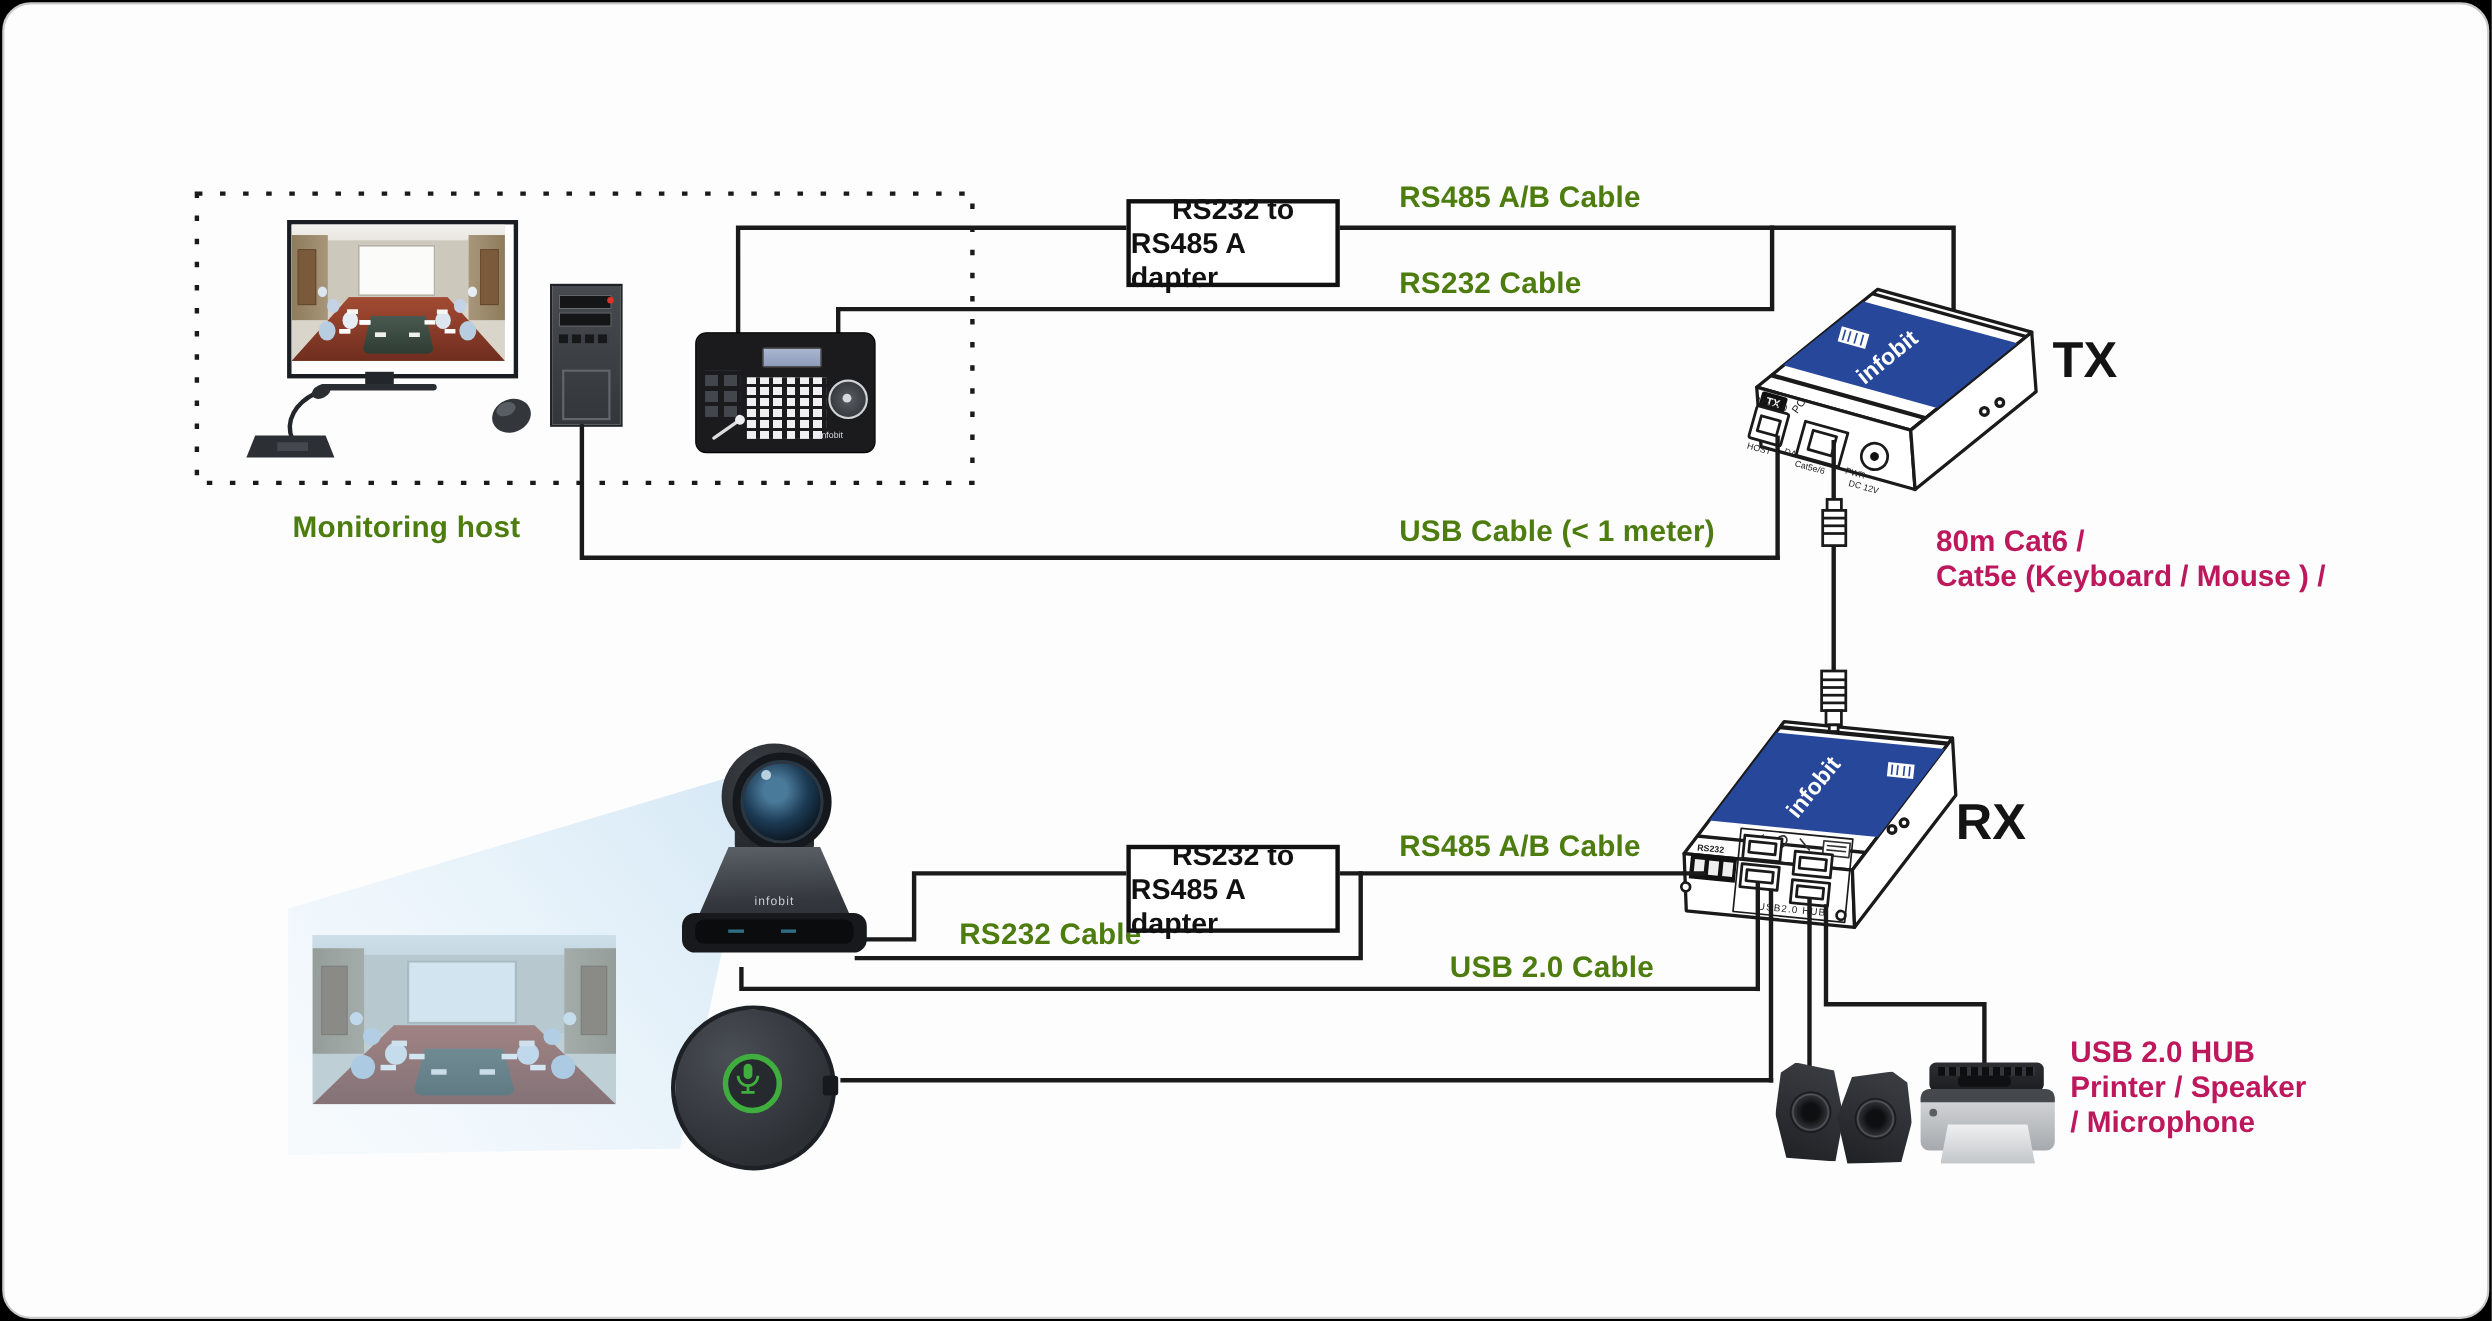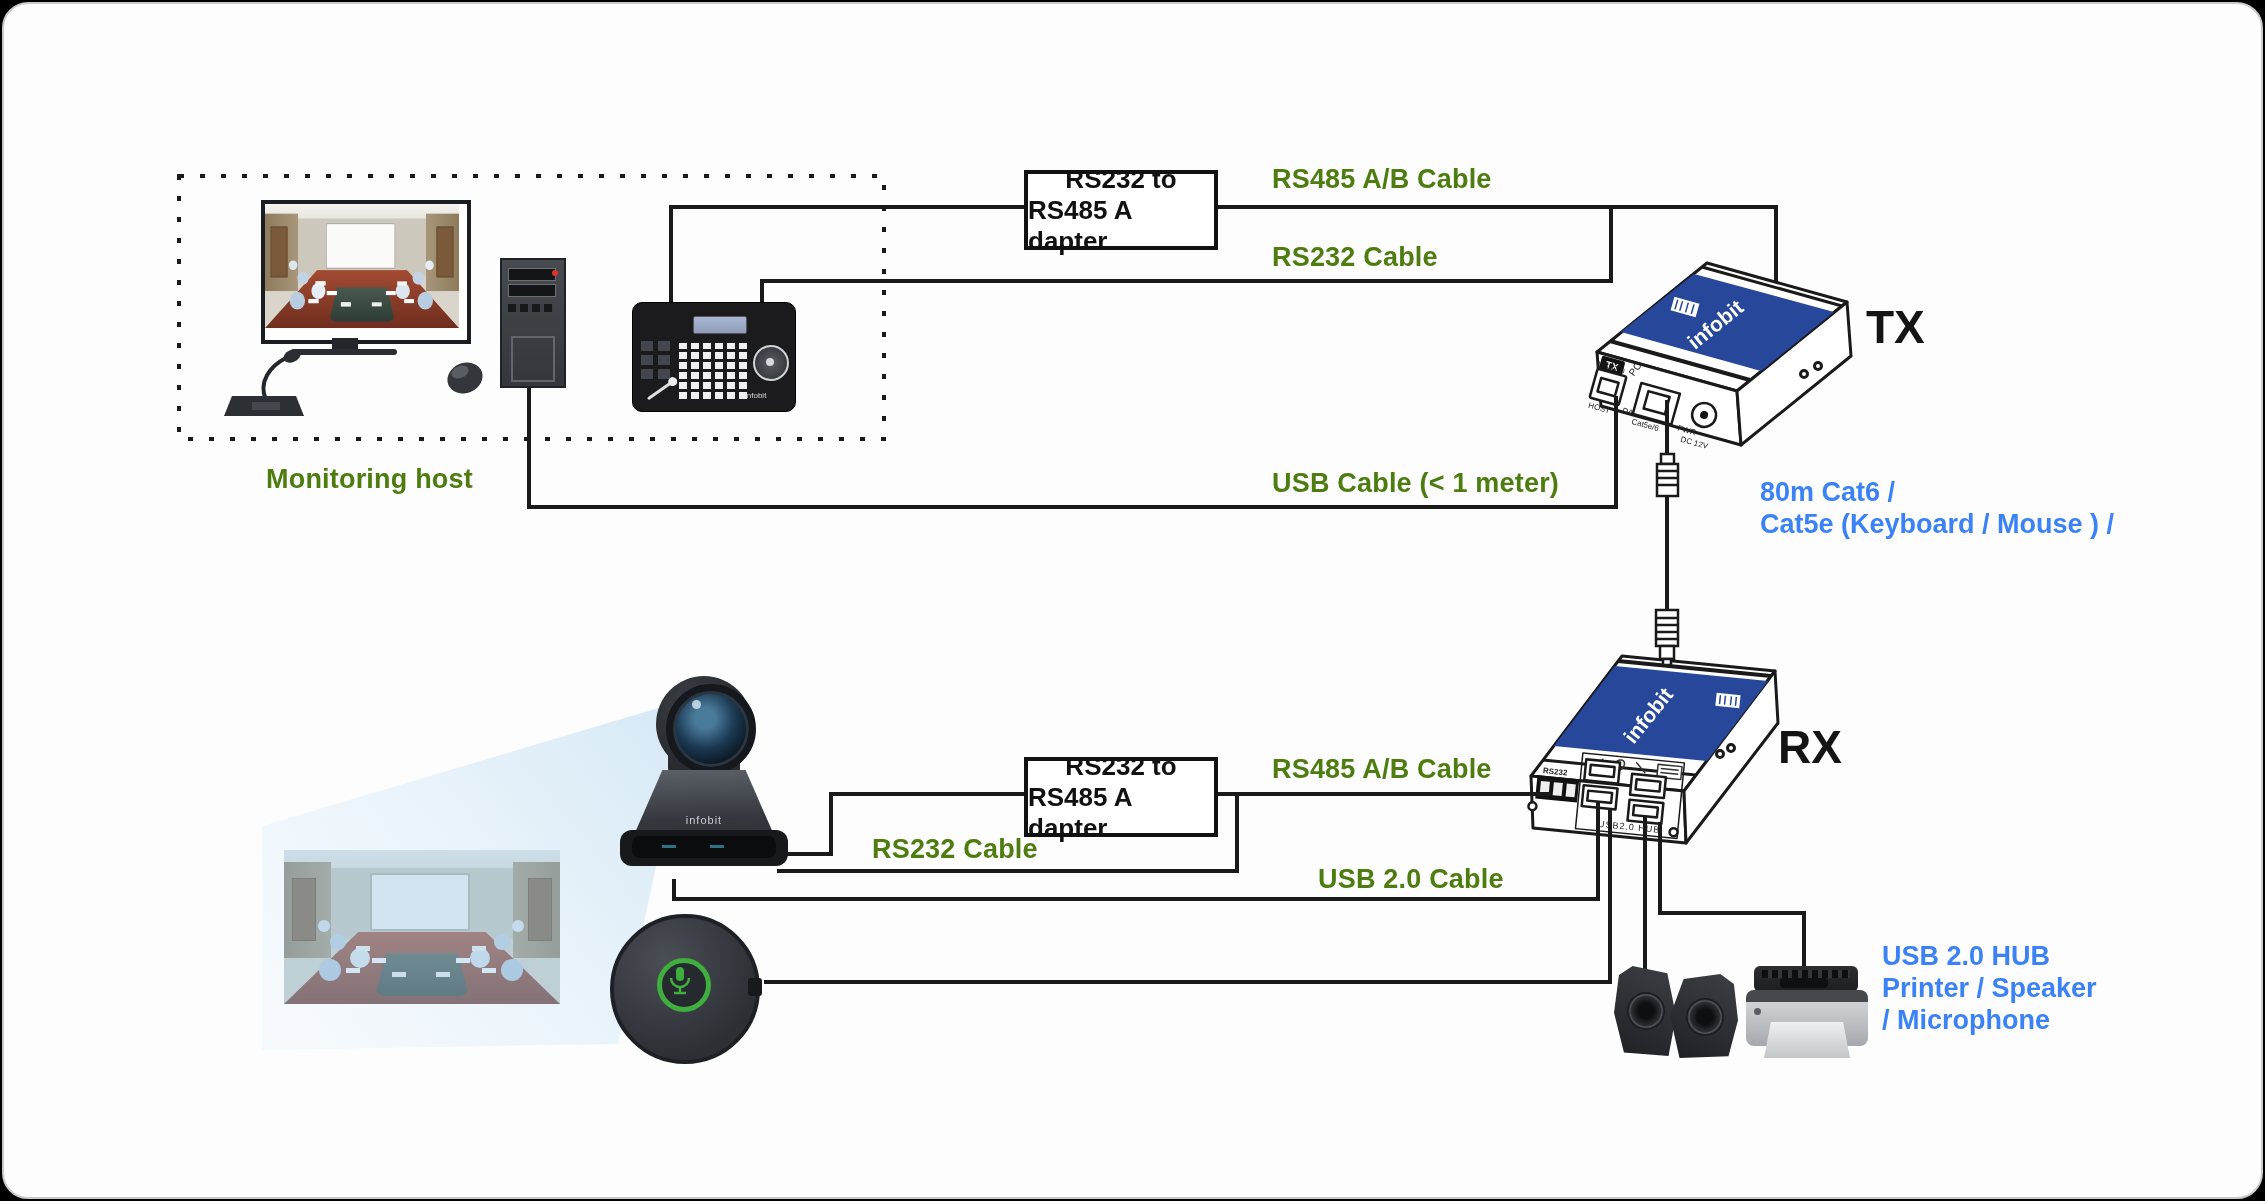--- a/index.html
+++ b/index.html
@@ -2,24 +2,24 @@
 <html><head>
 <meta charset="utf-8">
 <style>
   html,body{margin:0;padding:0;background:#000;}
   body{width:2265px;height:1201px;position:relative;font-family:"Liberation Sans",sans-serif;}
   .canvas{position:absolute;inset:2px;background:#fdfdfe;border:2px solid #c9c9c9;border-radius:26px;overflow:hidden;}
   svg.layer{position:absolute;left:0;top:0;}
   .abs{position:absolute;}
   .lbl{position:absolute;font-weight:700;font-size:27px;color:#4d7c0f;white-space:nowrap;letter-spacing:0.2px;}
   .biglbl{position:absolute;font-weight:700;font-size:46px;color:#141414;white-space:nowrap;}
-  .note{position:absolute;font-weight:700;font-size:27px;color:#3b82f6;line-height:32px;white-space:nowrap;}
+  .note{position:absolute;font-weight:700;font-size:27px;color:#be185d;line-height:32px;white-space:nowrap;}
   .adapter{position:absolute;width:186px;height:72px;background:#fff;border:4px solid #111;
            display:flex;flex-direction:column;align-items:center;justify-content:center;
-           font-weight:700;font-size:26px;line-height:31px;color:#111;z-index:3;}
+           font-weight:700;font-size:26px;line-height:31px;color:#111;z-index:3;margin-top:11px;}
   
   .mr{width:276px;height:154px;position:absolute;left:0;top:0;transform-origin:0 0;background:#d9d5ca;overflow:hidden;}
   .mr>div{position:absolute;}
   .mr-ceil{top:0;left:0;right:0;height:24%;background:linear-gradient(#f3f2ee,#ddd9cf);}
   .mr-wallL{left:0;top:8%;width:17%;height:62%;background:linear-gradient(90deg,#8e7b5c,#a8967a);}
   .mr-wallR{right:0;top:8%;width:17%;height:62%;background:linear-gradient(270deg,#8e7b5c,#a8967a);}
   .mr-doorL{left:3%;top:18%;width:8%;height:40%;background:#7a5a3a;border:1px solid #5f452c;}
   .mr-doorR{right:3%;top:18%;width:8%;height:40%;background:#7a5a3a;border:1px solid #5f452c;}
   .mr-back{left:17%;right:17%;top:12%;height:46%;background:#ccc8bc;}
   .mr-screen{left:31%;top:15%;width:35%;height:35%;background:#fbfbf9;border:2px solid #b3b0a6;}

